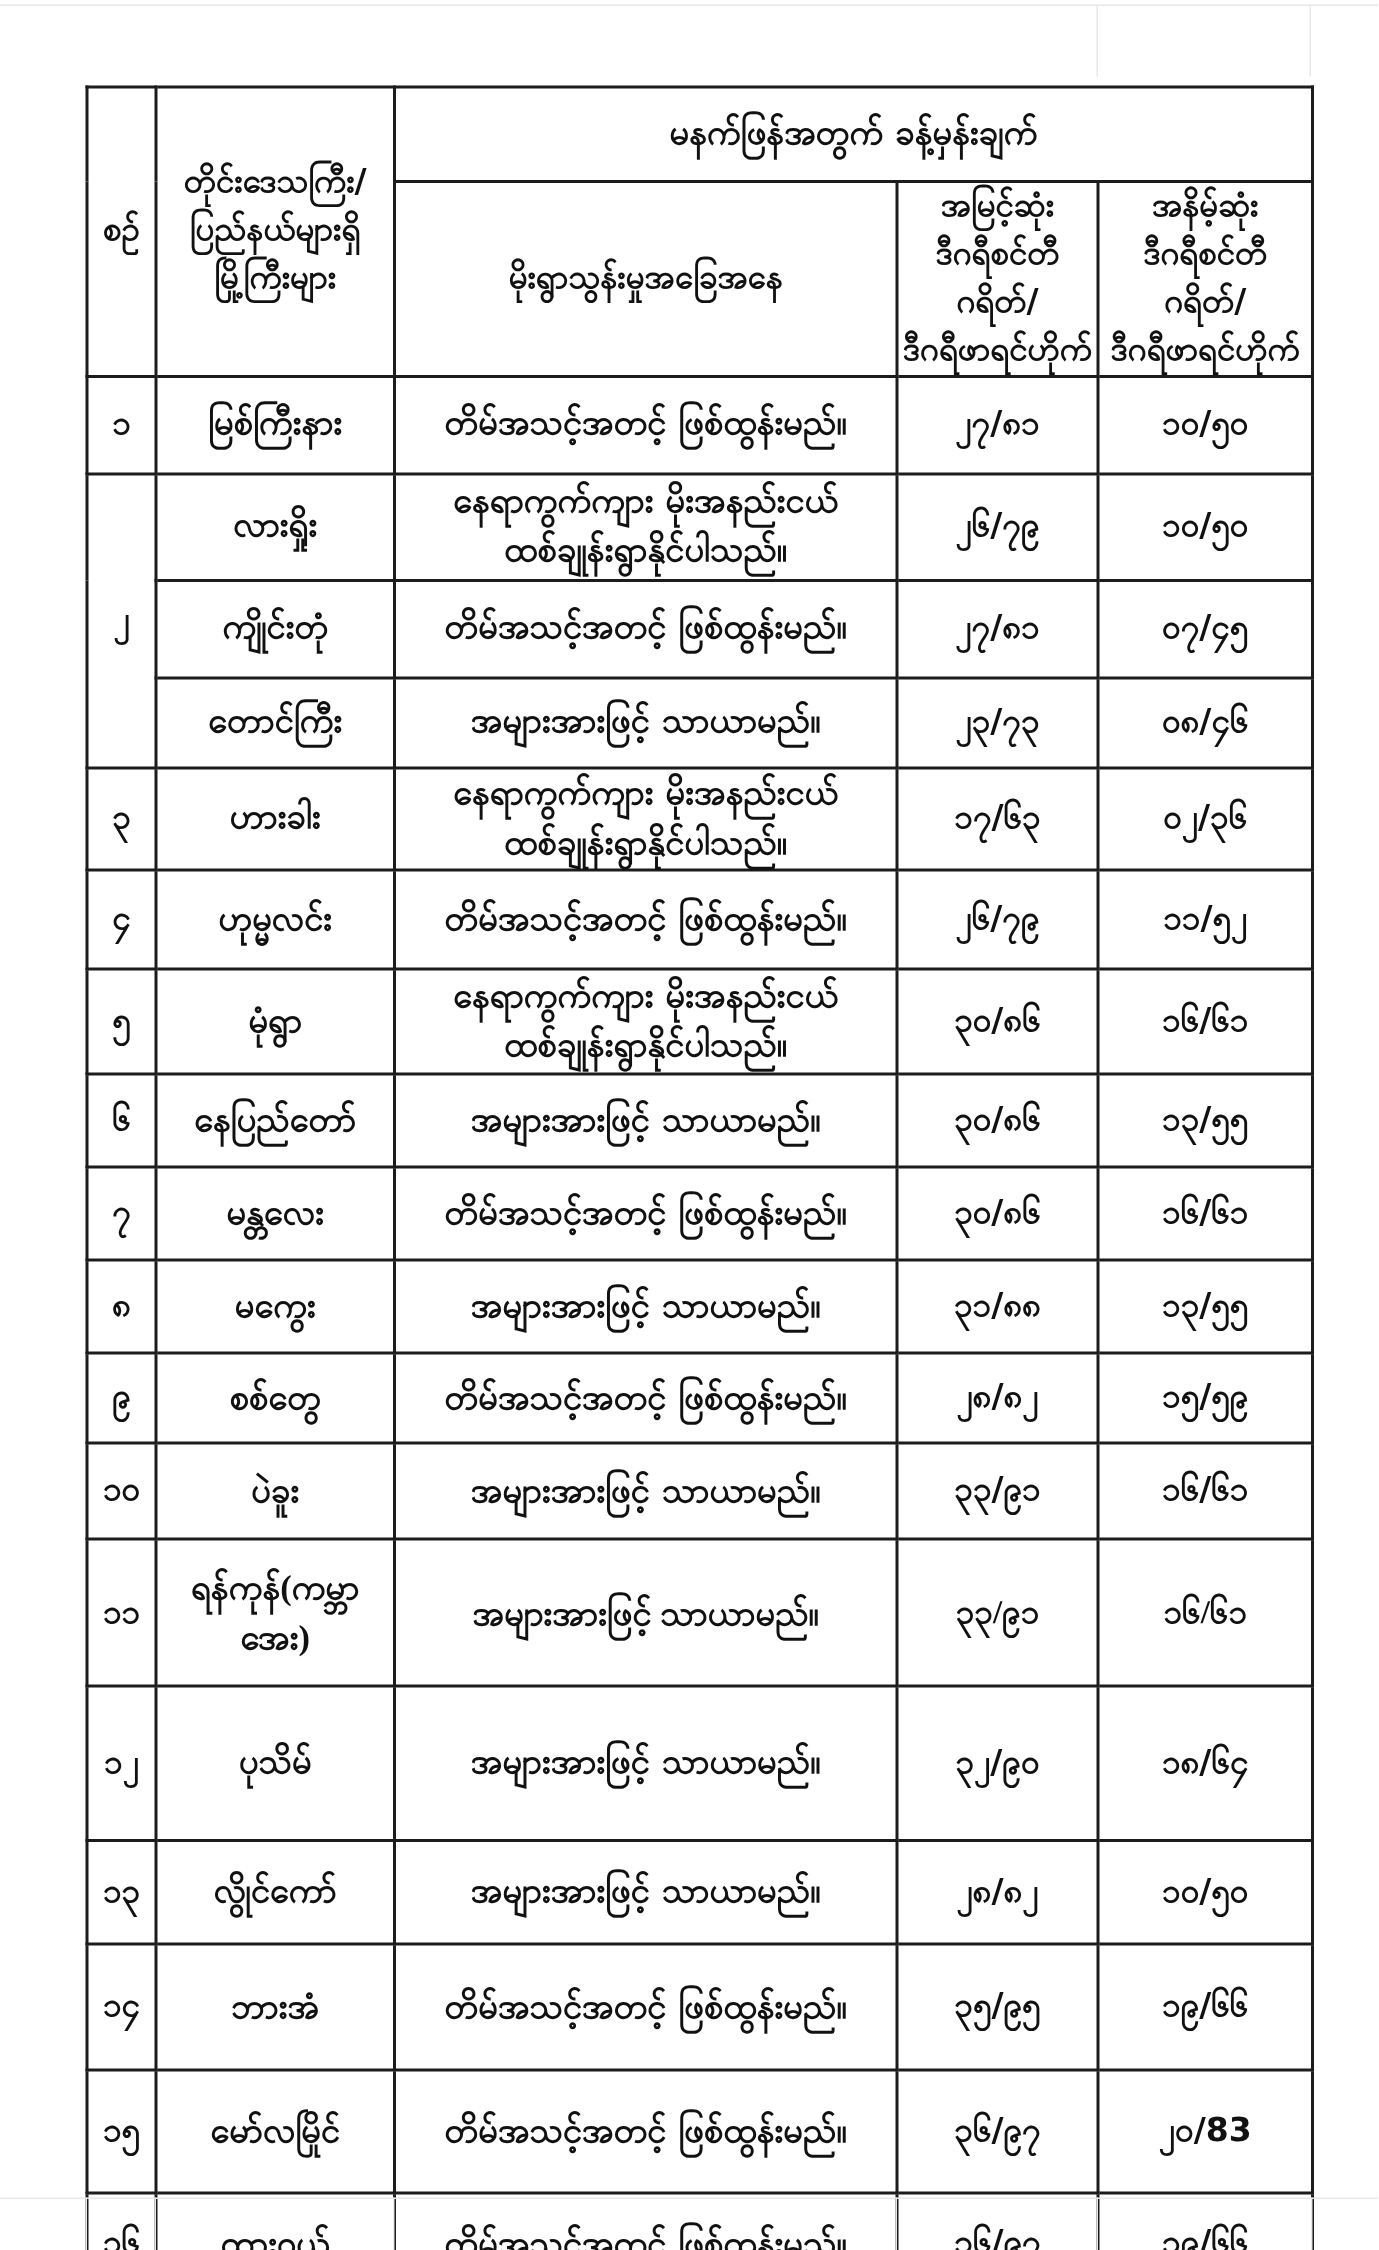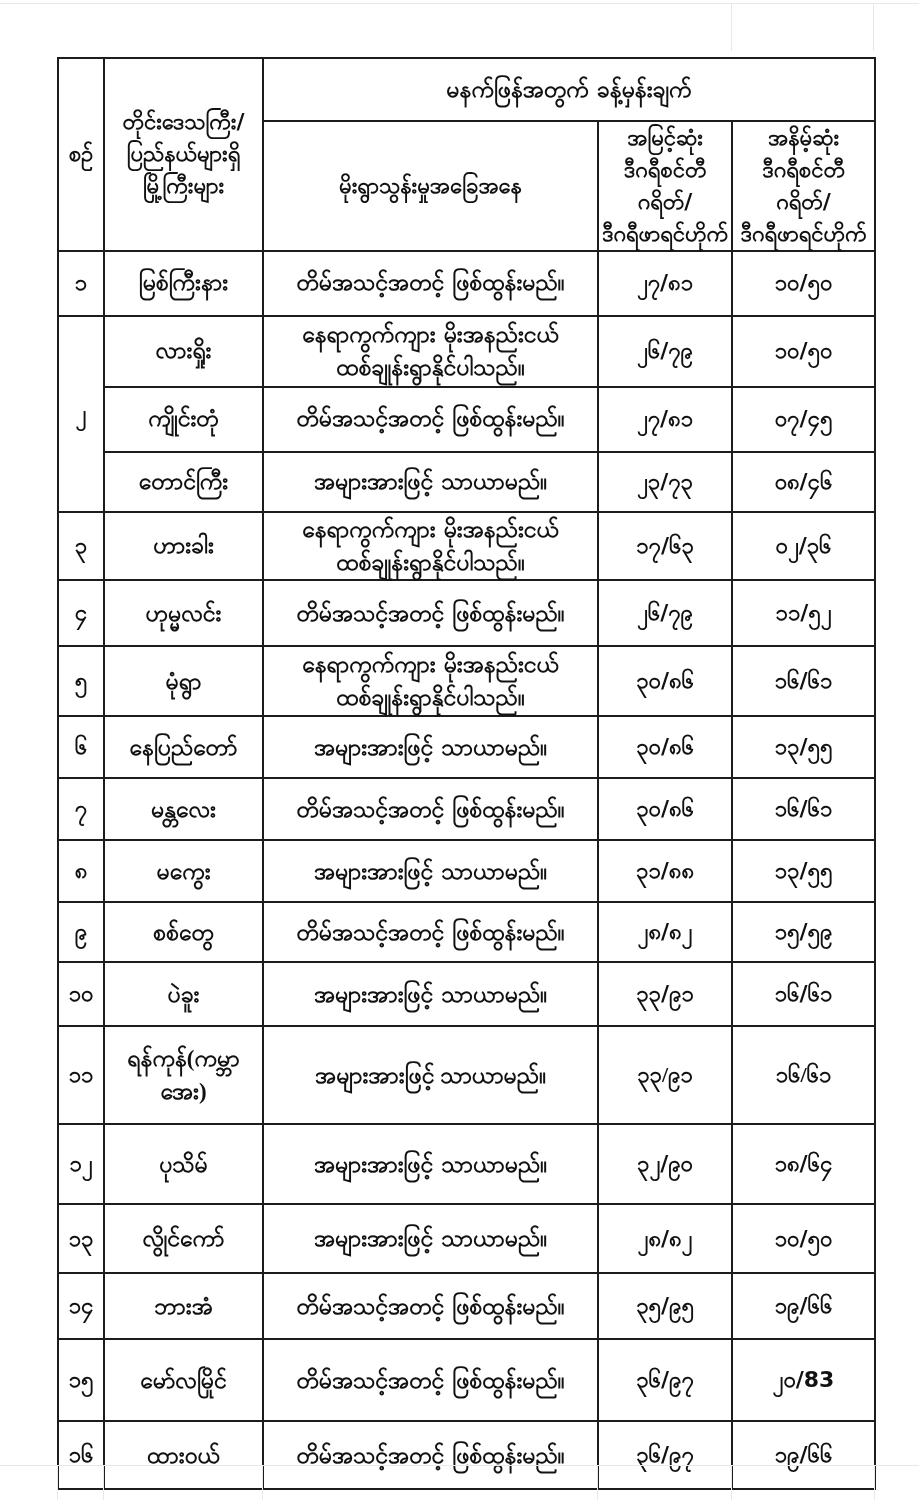--- a/index.html
+++ b/index.html
@@ -169,35 +169,35 @@
           <td>၃၃/၉၁</td>
           <td>၁၆/၆၁</td>
         </tr>
         <tr style="height: 98px; font-family: Liberation Serif, serif;">
           <td>၁၁</td>
           <td class="city-cell">ရန်ကုန်(ကမ္ဘာအေး)</td>
           <td class="condition-cell pre">အများအားဖြင့် သာယာမည်။</td>
           <td>၃၃/၉၁</td>
           <td>၁၆/၆၁</td>
         </tr>
-        <tr style="height: 80px;">
+        <tr style="height: 103px;">
           <td>၁၂</td>
           <td class="city-cell">ပုသိမ်</td>
           <td class="condition-cell pre">အများအားဖြင့် သာယာမည်။</td>
           <td>၃၂/၉၀</td>
           <td>၁၈/၆၄</td>
         </tr>
         <tr style="height: 69px;">
           <td>၁၃</td>
           <td class="city-cell">လွိုင်ကော်</td>
           <td class="condition-cell pre">အများအားဖြင့် သာယာမည်။</td>
           <td>၂၈/၈၂</td>
           <td>၁၀/၅၀</td>
         </tr>
-        <tr style="height: 66px;">
+        <tr style="height: 84px;">
           <td>၁၄</td>
           <td class="city-cell">ဘားအံ</td>
           <td class="condition-cell pre">တိမ်အသင့်အတင့် ဖြစ်ထွန်းမည်။</td>
           <td>၃၅/၉၅</td>
           <td>၁၉/၆၆</td>
         </tr>
         <tr style="height: 82px;">
           <td>၁၅</td>
           <td class="city-cell">မော်လမြိုင်</td>
           <td class="condition-cell pre">တိမ်အသင့်အတင့် ဖြစ်ထွန်းမည်။</td>

